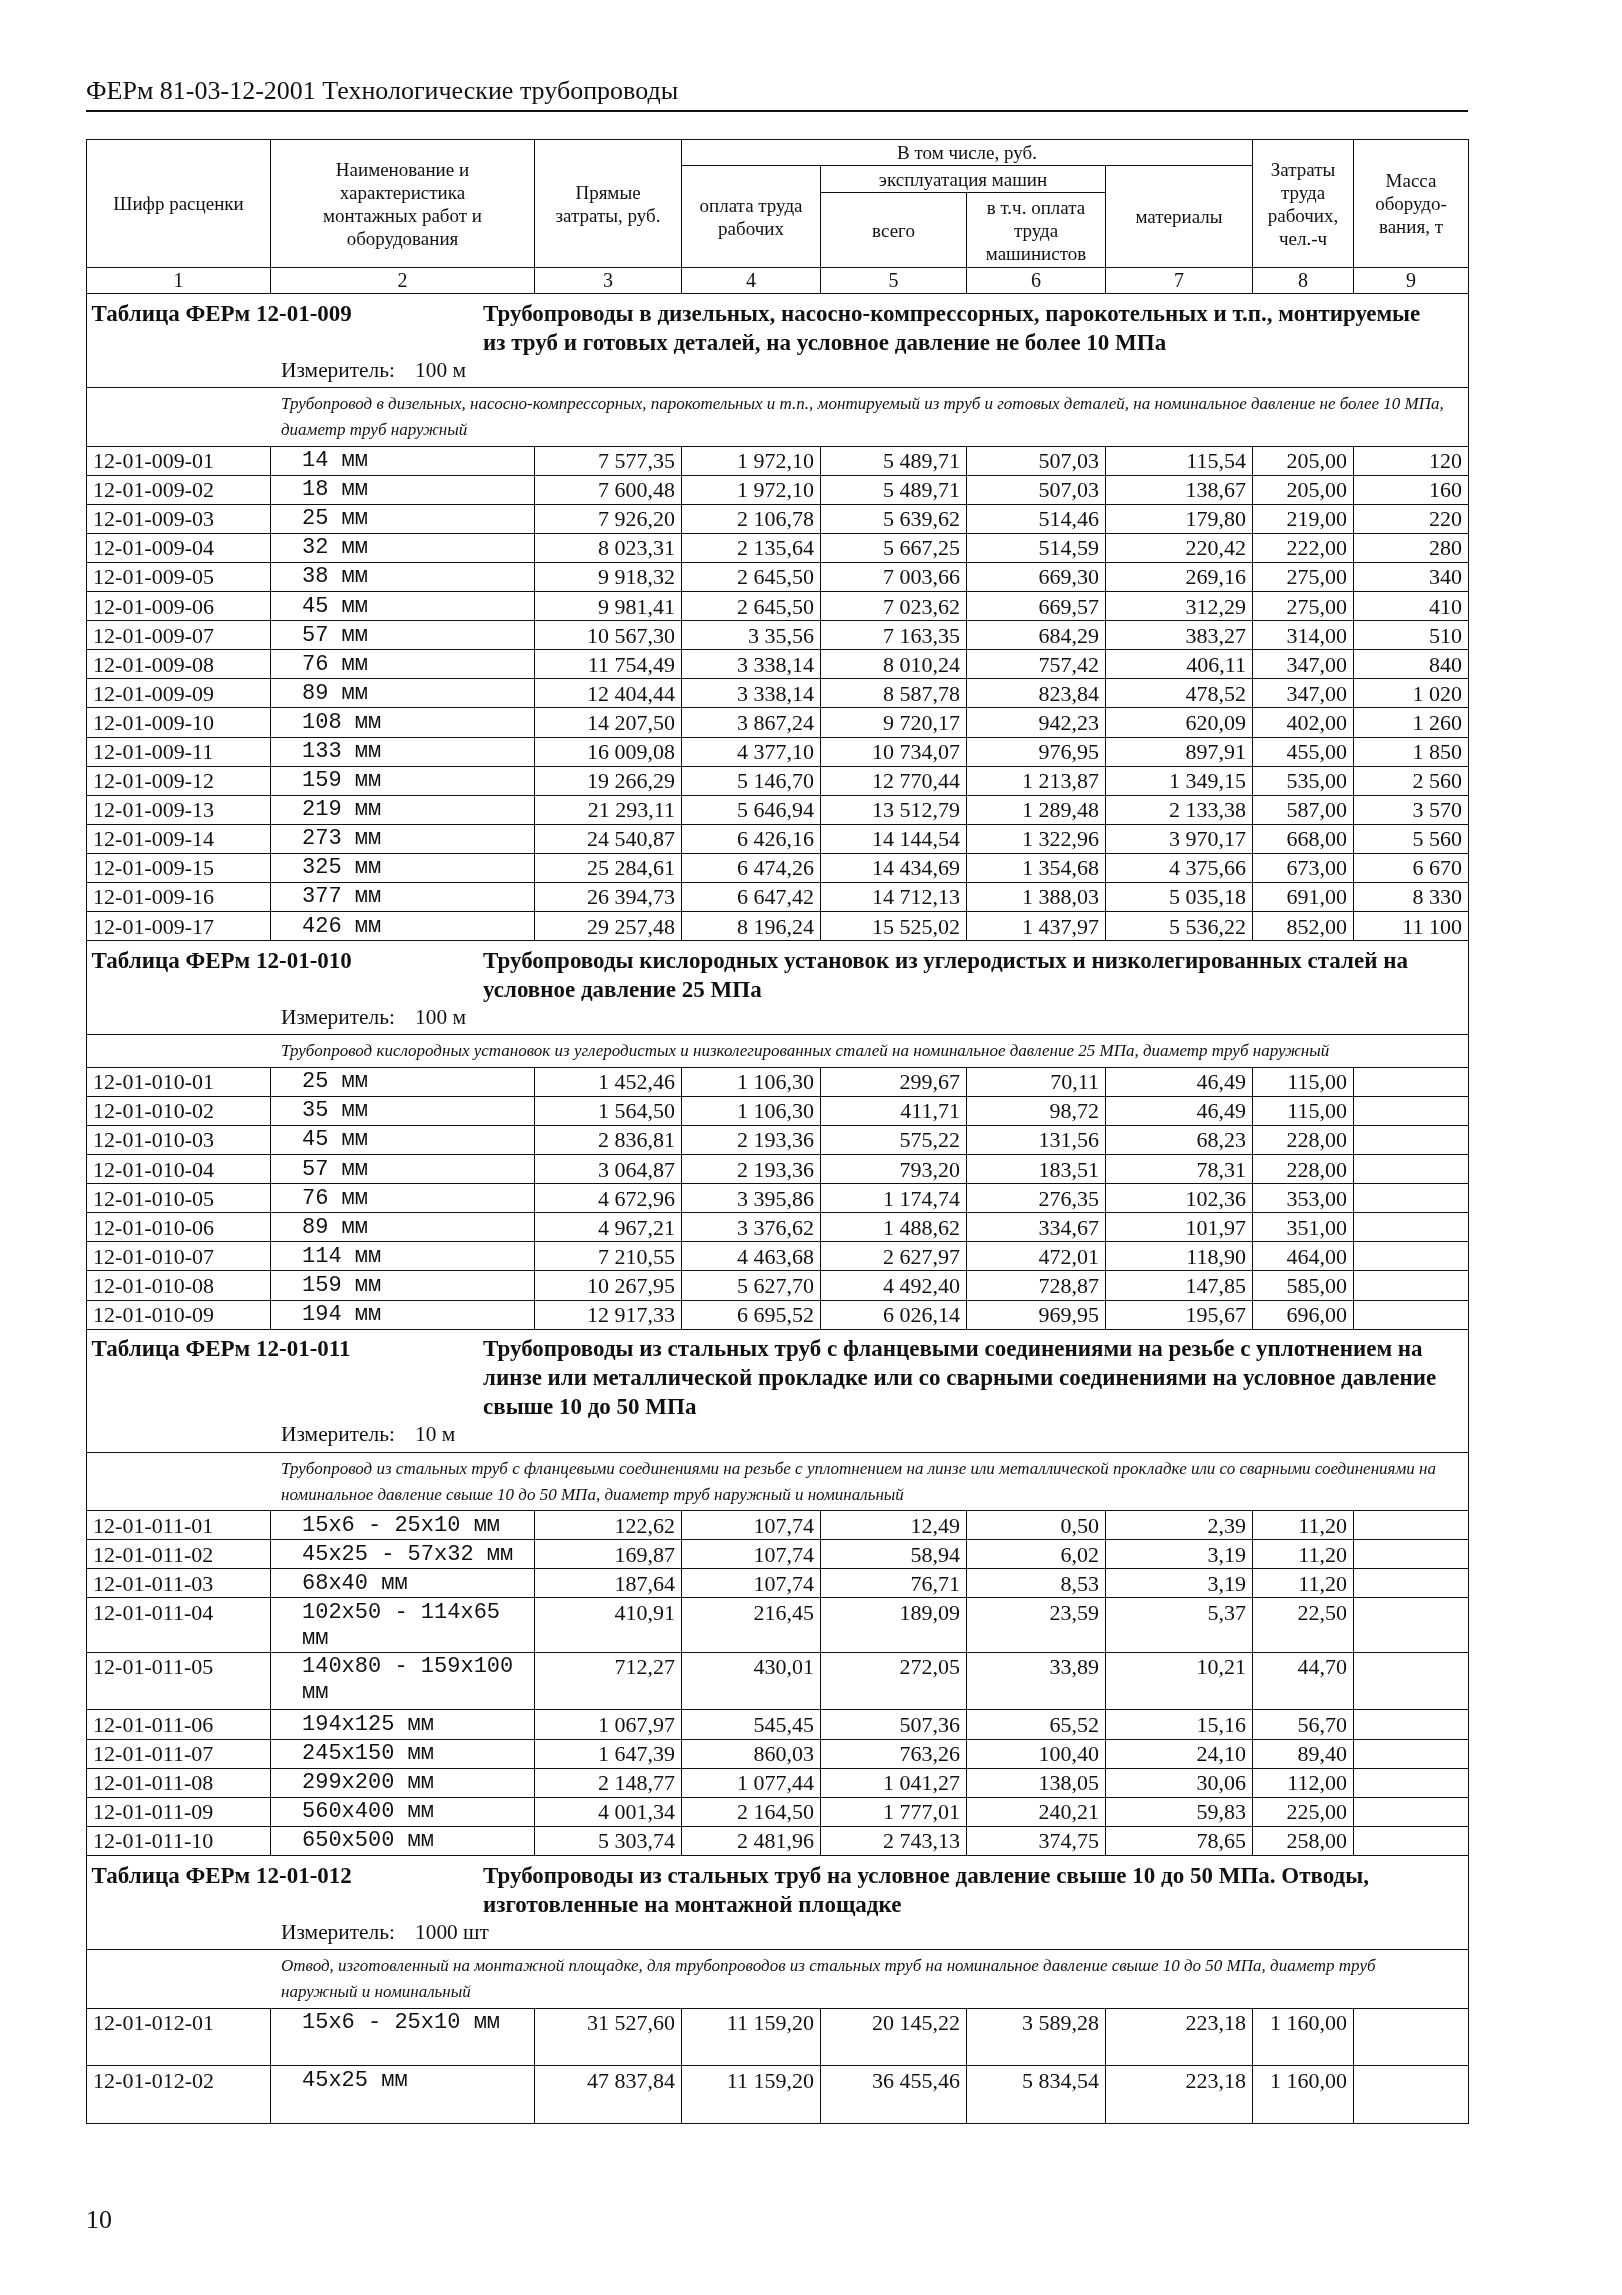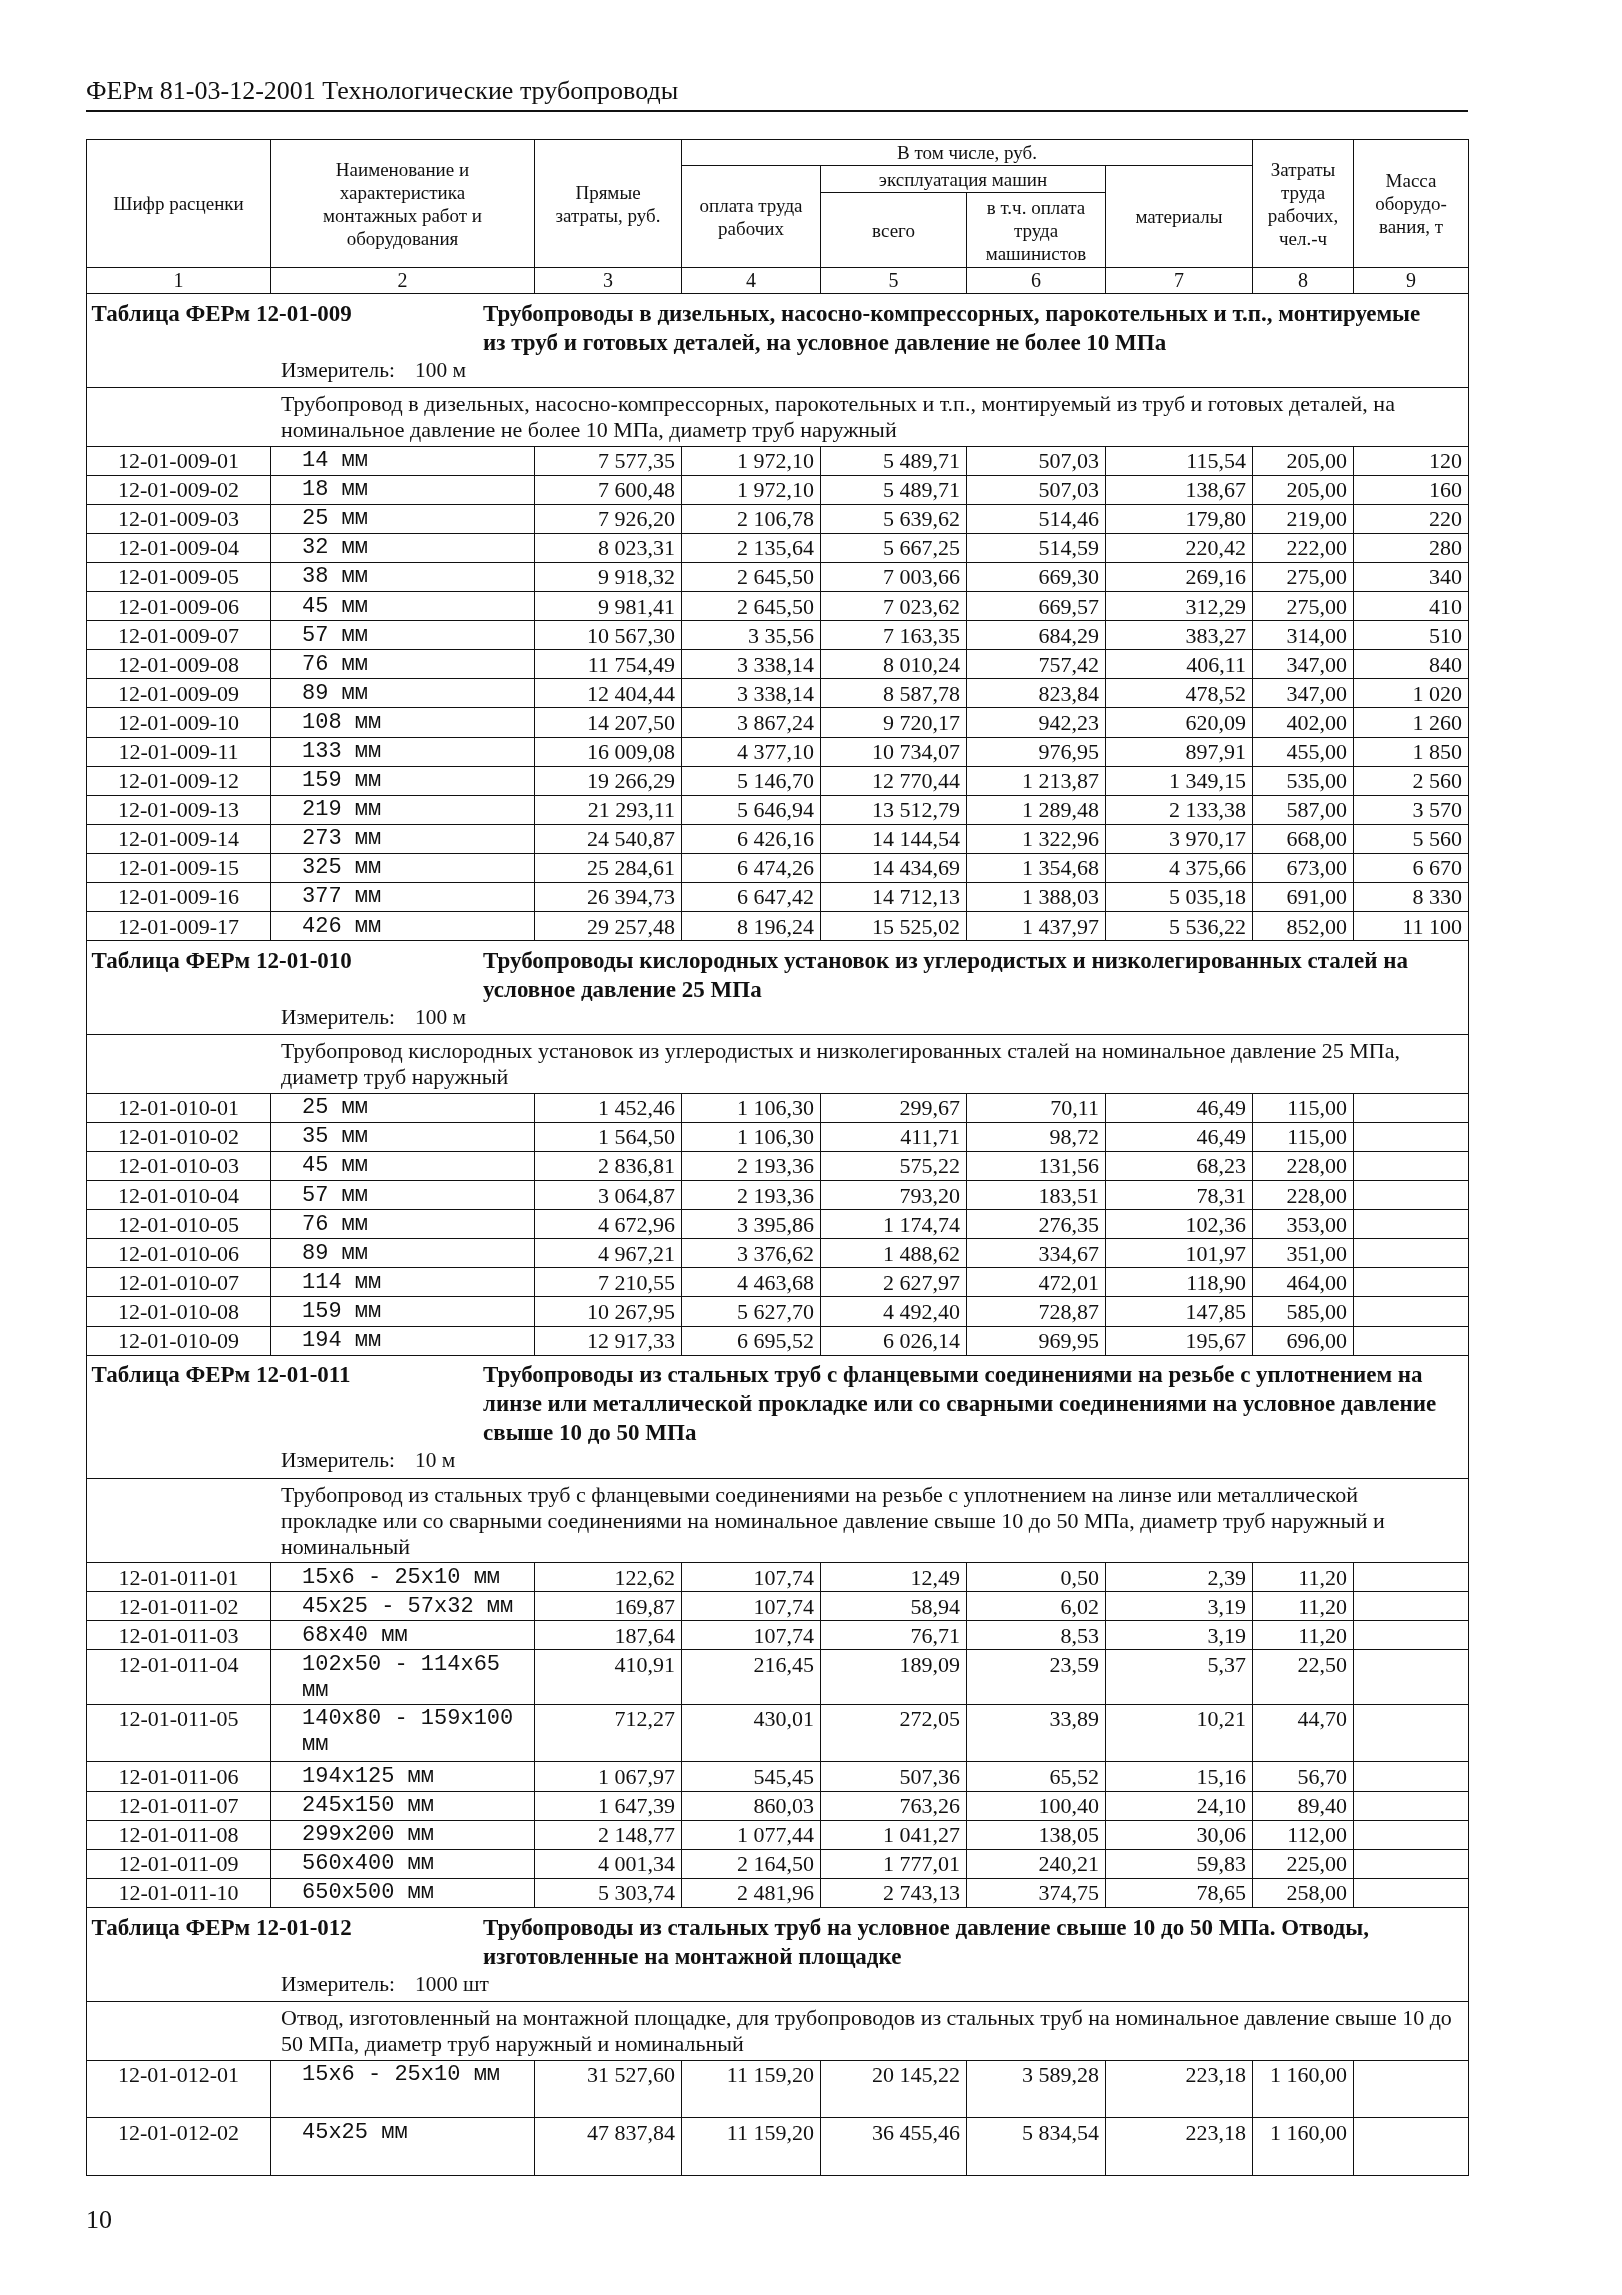--- a/index.html
+++ b/index.html
@@ -6,31 +6,31 @@
   body { width: 1623px; height: 2295px; position: relative; overflow: hidden;
          font-family: "Liberation Serif", "DejaVu Serif", serif; color: #111111; }
   .running-head { position: absolute; left: 86px; top: 75px; width: 1382px;
          font-size: 26px; line-height: 31px; border-bottom: 2.3px solid #111; padding-bottom: 4px; }
   .sheet { position: absolute; left: 86px; top: 139px; width: 1382px; }
   table { border-collapse: collapse; width: 1382px; table-layout: fixed; }
   td, th { border: 1.5px solid #111; padding: 0 6.1px; font-weight: normal; vertical-align: middle; }
   th { font-size: 19px; line-height: 23px; text-align: center; }
   .numrow td { font-size: 20px; text-align: center; height: 25px; padding: 0; }
   .row td { font-size: 22px; line-height: 26px; height: 26.6px; vertical-align: top; padding-top: 1.5px; padding-bottom: 0; }
-  .row td.code { text-align: center; }
+  .row td.code { text-align: left; }
   .row td.name { padding-left: 31px; font-family: Liberation Mono, monospace; }
   .row td.num { text-align: right; padding-right: 6.1px; }
   .row.tall td { height: 55px; }
   .block td { border-left: 1.5px solid #111; border-right: 1.5px solid #111; padding: 0; }
   .block-inner { position: relative; }
   .tbl-label { position: absolute; left: 4.6px; top: 4.6px; font-weight: bold; font-size: 23px; line-height: 29px; white-space: nowrap; }
   .tbl-title { margin-left: 396px; padding-top: 4.6px; font-weight: bold; font-size: 23px; line-height: 29px; padding-right: 31px; }
   .meter { padding-left: 194px; font-size: 21.4px; line-height: 27.5px; padding-bottom: 3.1px; }
   .meter .mval { display: inline-block; margin-left: 20px; }
-  .desc td { padding: 3.1px 15.3px 2.3px 194px; font-size: 22px; line-height: 26px; text-align: left; }
+  .desc td { padding: 3.1px 15.3px 2.3px 194px; font-size: 17px; line-height: 26px; text-align: left; font-style: italic; }
   .page-num { position: absolute; left: 86px; top: 2204px; font-size: 26px; line-height: 31px; }
 </style>
 </head>
 <body>
 
 <div class="running-head">ФЕРм 81-03-12-2001 Технологические трубопроводы</div>
 
 <div class="sheet">
   <table>
     <colgroup>

